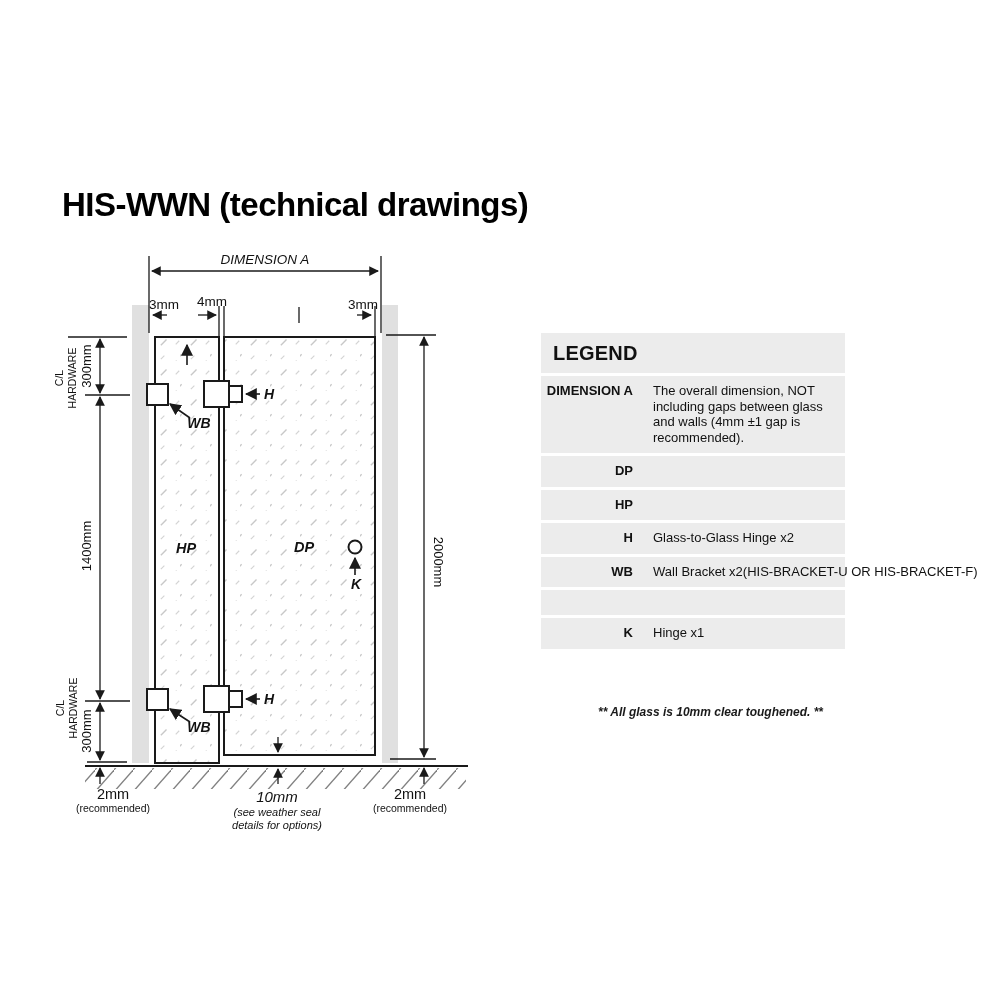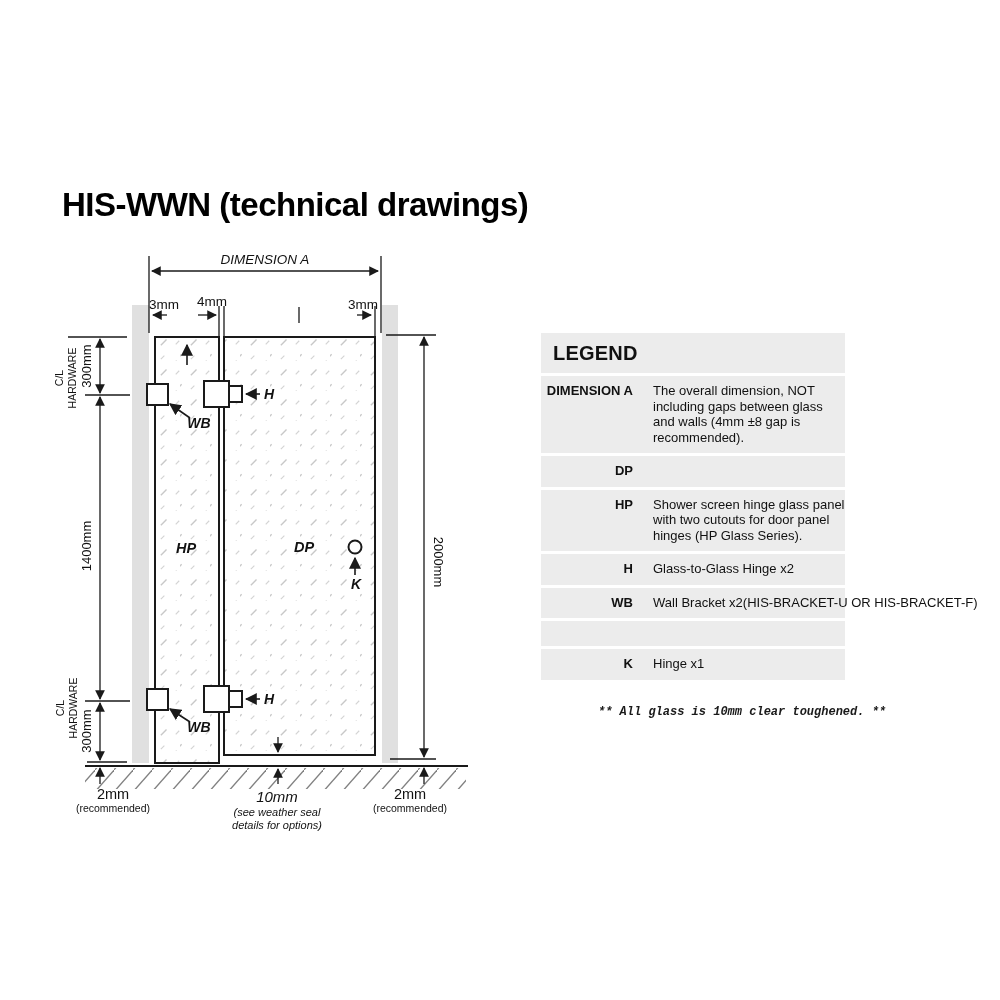--- a/index.html
+++ b/index.html
@@ -28,21 +28,21 @@
     width:92px;flex:0 0 92px;text-align:right;font-weight:bold;
     font-size:13px;line-height:15.5px;white-space:nowrap;
   }
   .legend-desc{
     margin-left:20px;width:200px;font-size:13px;line-height:15.5px;
   }
   .legend-row.nowrap .legend-desc{white-space:nowrap;overflow:visible;}
   .legend-row.empty{min-height:10px;}
   .legend-footnote{
     position:absolute;left:598px;top:705px;font-size:12px;
-    font-style:italic;font-weight:bold;color:#1a1a1a;font-family:Liberation Mono, monospace;
+    font-style:italic;font-weight:bold;color:#1a1a1a;
   }
 </style>
 </head>
 <body>
 
 <h1 class="page-title">HIS-WWN (technical drawings)</h1>
 
 <svg class="drawing-svg" width="500" height="870" viewBox="0 0 500 870" xmlns="http://www.w3.org/2000/svg">
   <defs>
     <marker id="arr" viewBox="0 0 10 10" refX="9" refY="5" markerWidth="7.5" markerHeight="7.5" orient="auto-start-reverse">
@@ -152,28 +152,27 @@
   <text x="277" y="829" text-anchor="middle" font-size="11" font-style="italic">details for options)</text>
   <text x="410" y="799" text-anchor="middle" font-size="14.5">2mm</text>
   <text x="410" y="812" text-anchor="middle" font-size="10.5">(recommended)</text>
 </svg>
 
 <div class="legend-panel">
   <div class="legend-header">LEGEND</div>
 
   <div class="legend-row">
     <div class="legend-term">DIMENSION A</div>
-    <div class="legend-desc">The overall dimension, NOT including gaps between glass and walls (4mm ±8 gap is recommended).</div>
+    <div class="legend-desc">The overall dimension, NOT including gaps between glass and walls (4mm ±1 gap is recommended).</div>
   </div>
   <div class="legend-row">
     <div class="legend-term">DP</div>
   </div>
   <div class="legend-row">
     <div class="legend-term">HP</div>
-    <div class="legend-desc">Shower screen hinge glass panel with two cutouts for door panel hinges (HP Glass Series).</div>
   </div>
   <div class="legend-row">
     <div class="legend-term">H</div>
     <div class="legend-desc">Glass-to-Glass Hinge x2</div>
   </div>
   <div class="legend-row nowrap">
     <div class="legend-term">WB</div>
     <div class="legend-desc">Wall Bracket x2(HIS-BRACKET-U OR HIS-BRACKET-F)</div>
   </div>
   <div class="legend-row empty">

